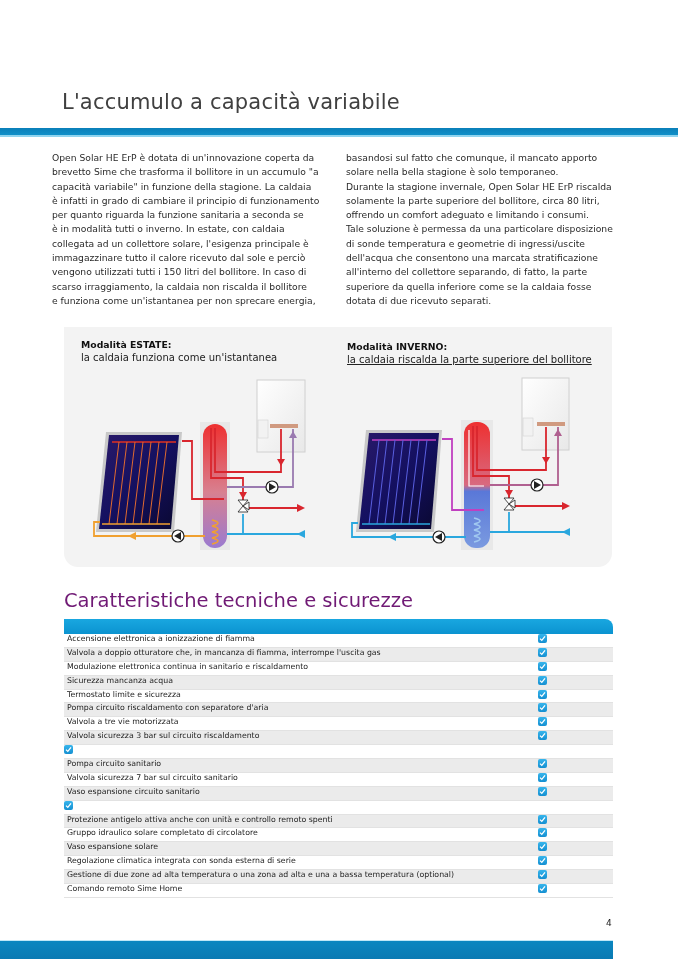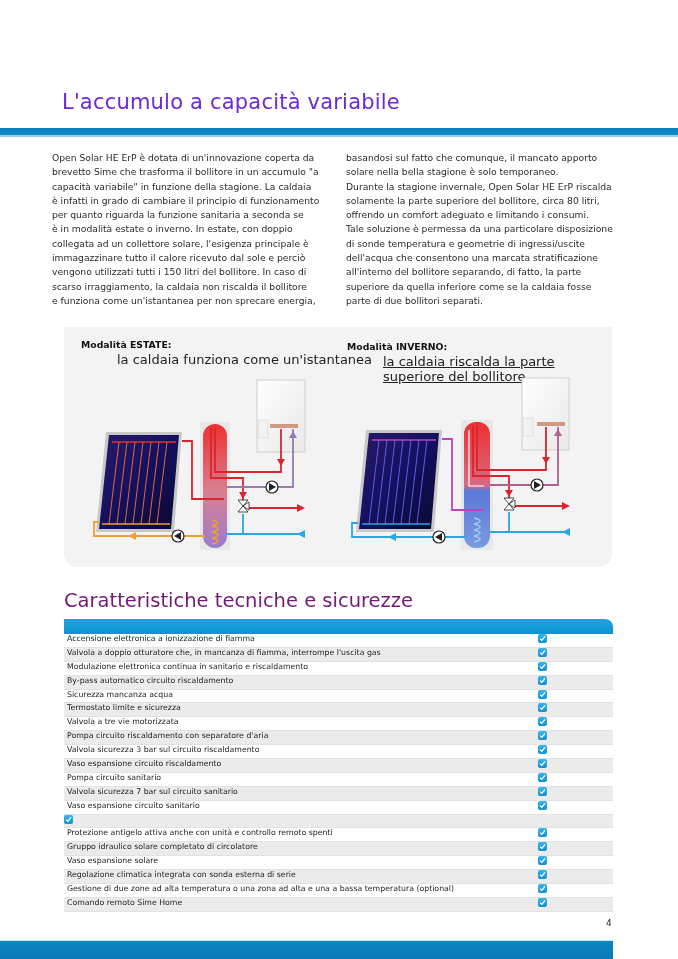--- a/index.html
+++ b/index.html
@@ -1,26 +1,26 @@
 <!DOCTYPE html>
 <html><head>
 <meta charset="utf-8">
 <style>
   html, body { margin: 0; padding: 0; background: #ffffff; }
   body { width: 678px; height: 959px; position: relative; overflow: hidden; font-family: "DejaVu Sans", sans-serif; color: #2a2a2a; }
-  .title1 { position: absolute; left: 62px; top: 90px; font-size: 21px; color: #6d28d9; letter-spacing: 0.2px; font-family: "DejaVu Sans", sans-serif; }
+  .title1 { position: absolute; left: 62px; top: 90px; font-size: 21px; color: #404040; letter-spacing: 0.2px; font-family: "DejaVu Sans", sans-serif; }
   .band-top { position: absolute; left: 0; top: 128px; width: 678px; height: 7px; background: linear-gradient(#0a7fb9, #1090c8); }
   .band-top:after { content: ""; position: absolute; left: 0; top: 7px; width: 678px; height: 2px; background: #8fd4ef; }
   .col { position: absolute; top: 151px; width: 280px; font-size: 9.2px; line-height: 14.3px; color: #2b2b2b; }
   .col p { margin: 0; }
   .col-left { left: 52px; }
   .col-right { left: 346px; }
   .diagram-panel { position: absolute; left: 64px; top: 327px; width: 548px; height: 240px; background: #f3f3f3; border-radius: 0 0 14px 14px; }
   .mode-title { position: absolute; font-size: 9.3px; font-weight: bold; color: #111; }
-  .mode-sub { position: absolute; font-size: 13px; color: #222; margin-left: 36px; }
+  .mode-sub { position: absolute; font-size: 10px; color: #222; }
   .diagram-svg { position: absolute; }
   .title2 { position: absolute; left: 64px; top: 589px; font-size: 19.5px; color: #701a75; }
   .table-head { position: absolute; left: 64px; top: 619px; width: 549px; height: 15px; background: linear-gradient(#19a7e0, #0b93d0); border-radius: 0 8px 0 0; }
   .feat-table { position: absolute; left: 64px; top: 634px; width: 549px; }
   .feat-row { height: 12.9px; display: flex; align-items: flex-start; font-size: 7.8px; color: #222; border-bottom: 0.5px solid #e2e2e2; }
   .feat-row:nth-child(even) { background: #ebebeb; }
   .feat-row:nth-child(odd) { background: #ffffff; }
   .feat-label { flex: 1; padding-left: 3px; white-space: nowrap; overflow: hidden; }
   .check { width: 9px; height: 9px; border-radius: 2px; background: linear-gradient(#37b5ec, #148fd1); margin-right: 66px; position: relative; }
   .check svg { position: absolute; left: 1px; top: 1px; }
@@ -33,39 +33,39 @@
 
 <div class="title1">L'accumulo a capacità variabile</div>
 <div class="band-top"></div>
 
 <div class="col col-left" id="col-left">
     <p>Open Solar HE ErP è dotata di un'innovazione coperta da</p>
     <p>brevetto Sime che trasforma il bollitore in un accumulo "a</p>
     <p>capacità variabile" in funzione della stagione. La caldaia</p>
     <p>è infatti in grado di cambiare il principio di funzionamento</p>
     <p>per quanto riguarda la funzione sanitaria a seconda se</p>
-    <p>è in modalità estate o inverno. In estate, con doppio</p>
+    <p>è in modalità tutti o inverno. In estate, con caldaia</p>
     <p>collegata ad un collettore solare, l'esigenza principale è</p>
     <p>immagazzinare tutto il calore ricevuto dal sole e perciò</p>
     <p>vengono utilizzati tutti i 150 litri del bollitore. In caso di</p>
     <p>scarso irraggiamento, la caldaia non riscalda il bollitore</p>
     <p>e funziona come un'istantanea per non sprecare energia,</p>
   </div>
 <div class="col col-right" id="col-right">
     <p>basandosi sul fatto che comunque, il mancato apporto</p>
     <p>solare nella bella stagione è solo temporaneo.</p>
     <p>Durante la stagione invernale, Open Solar HE ErP riscalda</p>
     <p>solamente la parte superiore del bollitore, circa 80 litri,</p>
     <p>offrendo un comfort adeguato e limitando i consumi.</p>
     <p>Tale soluzione è permessa da una particolare disposizione</p>
     <p>di sonde temperatura e geometrie di ingressi/uscite</p>
     <p>dell'acqua che consentono una marcata stratificazione</p>
-    <p>all'interno del bollitore separando, di fatto, la parte</p>
+    <p>all'interno del collettore separando, di fatto, la parte</p>
     <p>superiore da quella inferiore come se la caldaia fosse</p>
-    <p>parte di due bollitori separati.</p>
+    <p>dotata di due ricevuto separati.</p>
   </div>
 
 <div class="diagram-panel">
   <div class="mode-title" style="left:17px; top:12px;">Modalità ESTATE:</div>
   <div class="mode-sub" style="left:17px; top:25px;">la caldaia funziona come un'istantanea</div>
   <div class="mode-title" style="left:283px; top:14px;text-align:right;">Modalità INVERNO:</div>
   <div class="mode-sub" style="left:283px; top:27px;text-decoration:underline;">la caldaia riscalda la parte superiore del bollitore</div>
 
   <svg class="diagram-svg" style="left:0; top:45px;" width="270" height="185" viewBox="0 0 270 185">
     <defs>
@@ -237,69 +237,60 @@
     </div>
     <div class="feat-row">
       <span class="feat-label">Modulazione elettronica continua in sanitario e riscaldamento</span>
       <span class="check">
         <svg width="7" height="7" viewBox="0 0 7 7">
           <path d="M1 3.6 L2.8 5.4 L6 1.4" fill="none" stroke="#ffffff" stroke-width="1.3"></path>
         </svg>
       </span>
     </div>
     <div class="feat-row">
-      <span class="feat-label">By-pass automatico circuito riscaldamento</span>
-      <span class="check">
-        <svg width="7" height="7" viewBox="0 0 7 7">
-          <path d="M1 3.6 L2.8 5.4 L6 1.4" fill="none" stroke="#ffffff" stroke-width="1.3"></path>
-        </svg>
-      </span>
-    </div>
-    <div class="feat-row">
       <span class="feat-label">Sicurezza mancanza acqua</span>
       <span class="check">
         <svg width="7" height="7" viewBox="0 0 7 7">
           <path d="M1 3.6 L2.8 5.4 L6 1.4" fill="none" stroke="#ffffff" stroke-width="1.3"></path>
         </svg>
       </span>
     </div>
     <div class="feat-row">
       <span class="feat-label">Termostato limite e sicurezza</span>
       <span class="check">
         <svg width="7" height="7" viewBox="0 0 7 7">
           <path d="M1 3.6 L2.8 5.4 L6 1.4" fill="none" stroke="#ffffff" stroke-width="1.3"></path>
         </svg>
       </span>
     </div>
     <div class="feat-row">
+      <span class="feat-label">Pompa circuito riscaldamento con separatore d'aria</span>
+      <span class="check">
+        <svg width="7" height="7" viewBox="0 0 7 7">
+          <path d="M1 3.6 L2.8 5.4 L6 1.4" fill="none" stroke="#ffffff" stroke-width="1.3"></path>
+        </svg>
+      </span>
+    </div>
+    <div class="feat-row">
       <span class="feat-label">Valvola a tre vie motorizzata</span>
       <span class="check">
         <svg width="7" height="7" viewBox="0 0 7 7">
           <path d="M1 3.6 L2.8 5.4 L6 1.4" fill="none" stroke="#ffffff" stroke-width="1.3"></path>
         </svg>
       </span>
     </div>
     <div class="feat-row">
-      <span class="feat-label">Pompa circuito riscaldamento con separatore d'aria</span>
-      <span class="check">
-        <svg width="7" height="7" viewBox="0 0 7 7">
-          <path d="M1 3.6 L2.8 5.4 L6 1.4" fill="none" stroke="#ffffff" stroke-width="1.3"></path>
-        </svg>
-      </span>
-    </div>
-    <div class="feat-row">
       <span class="feat-label">Valvola sicurezza 3 bar sul circuito riscaldamento</span>
       <span class="check">
         <svg width="7" height="7" viewBox="0 0 7 7">
           <path d="M1 3.6 L2.8 5.4 L6 1.4" fill="none" stroke="#ffffff" stroke-width="1.3"></path>
         </svg>
       </span>
     </div>
     <div class="feat-row">
-      <span class="feat-label">Vaso espansione circuito riscaldamento</span>
       <span class="check">
         <svg width="7" height="7" viewBox="0 0 7 7">
           <path d="M1 3.6 L2.8 5.4 L6 1.4" fill="none" stroke="#ffffff" stroke-width="1.3"></path>
         </svg>
       </span>
     </div>
     <div class="feat-row">
       <span class="feat-label">Pompa circuito sanitario</span>
       <span class="check">
         <svg width="7" height="7" viewBox="0 0 7 7">

